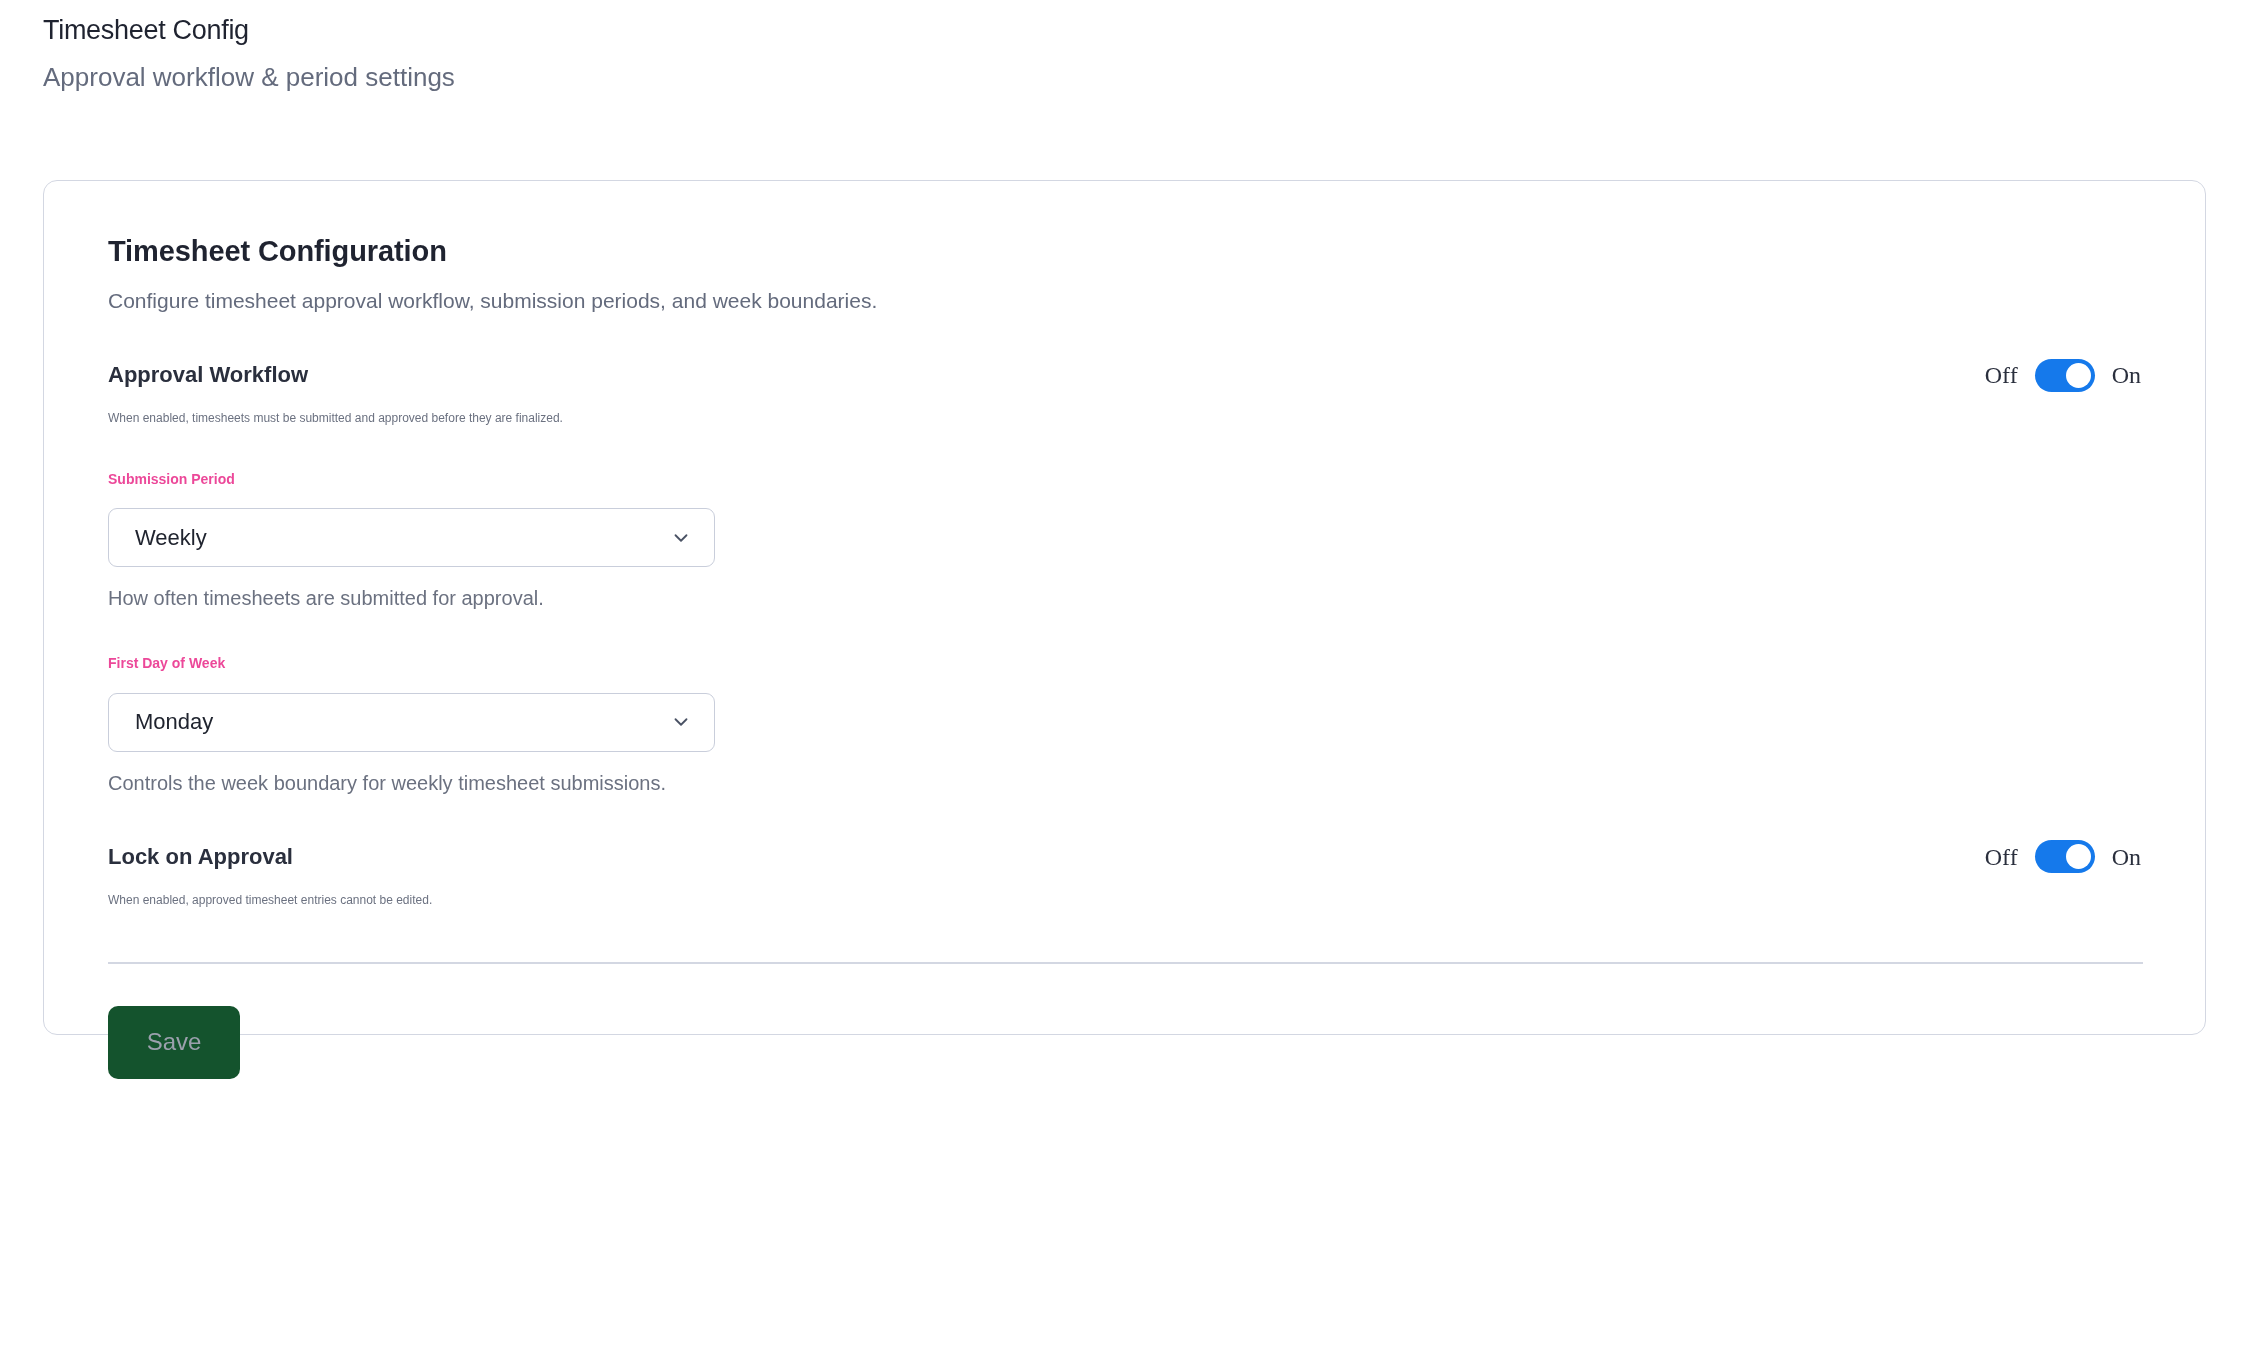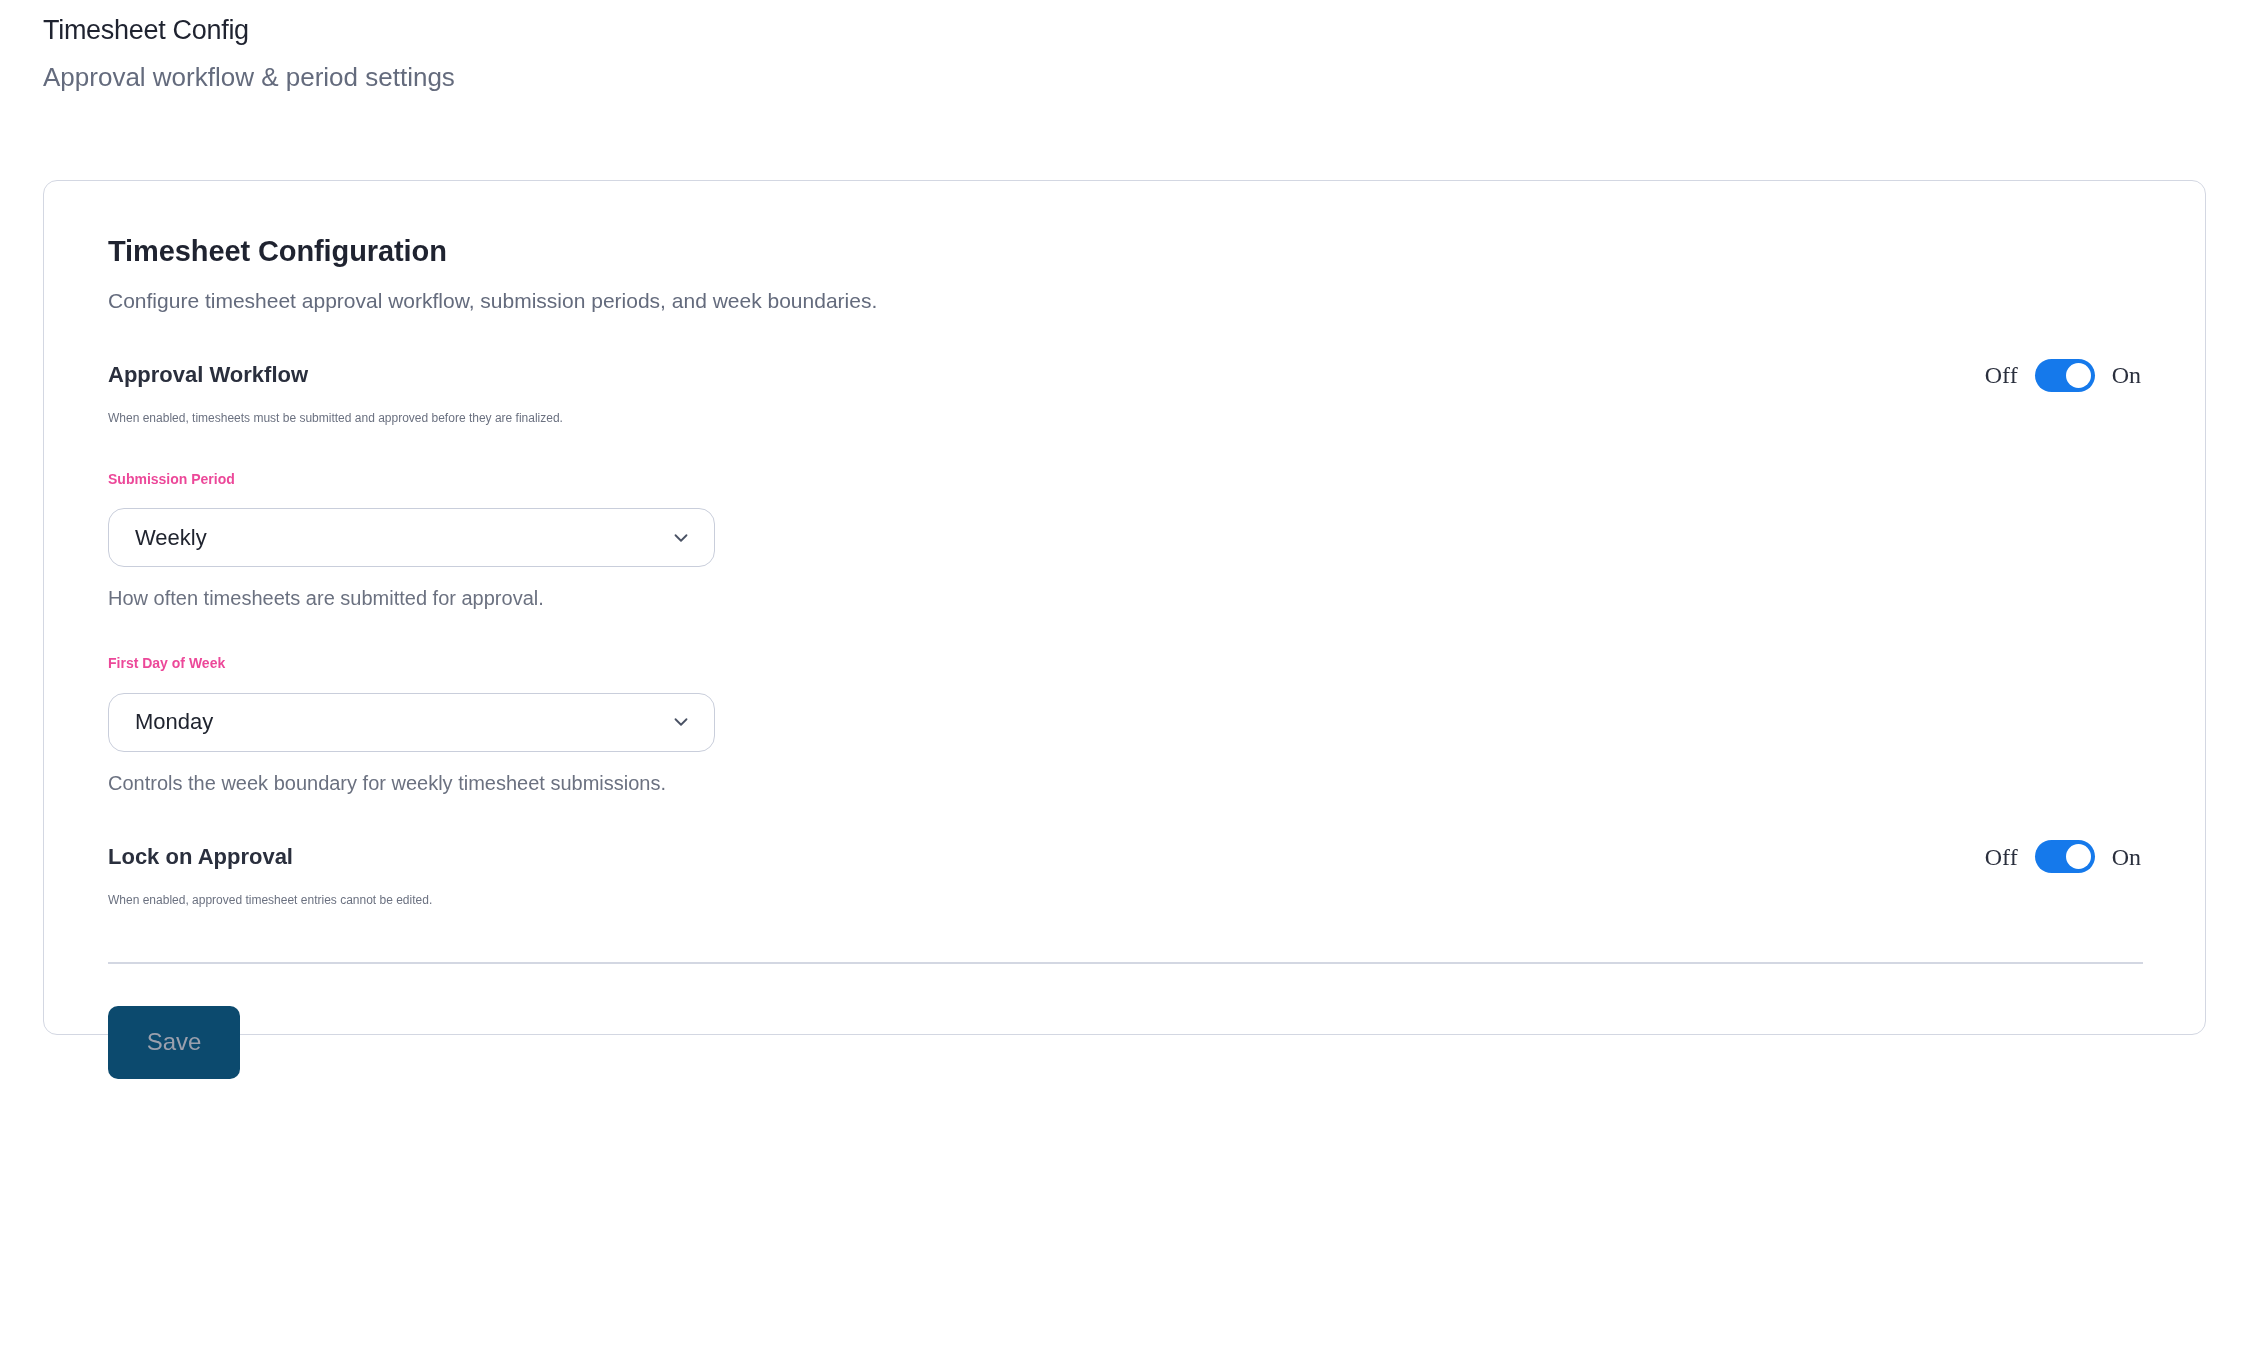--- a/index.html
+++ b/index.html
@@ -161,21 +161,21 @@
     position: relative;
     margin-top: 20px;
     width: 607px;
     height: 59px;
   }
 
   .select-box {
     width: 100%;
     height: 100%;
     border: 1.6px solid #c9cedb;
-    border-radius: 16px;
+    border-radius: 9px;
     background: #ffffff;
     display: flex;
     align-items: center;
     padding: 0 22px 0 26px;
     cursor: pointer;
   }
 
   .select-value {
     font-size: 22px;
     color: #20242f;
@@ -209,21 +209,21 @@
   .footer {
     margin-top: 42px;
     padding-bottom: 60px;
   }
 
   .save-button {
     width: 132px;
     height: 73px;
     border: none;
     border-radius: 10px;
-    background: #0c4a6e;
+    background: #14532d;
     color: #9ba0ad;
     font-size: 24px;
     font-family: "Liberation Sans", sans-serif;
     cursor: default;
     line-height: 1;
   }
 </style>
 </head>
 <body>
 

